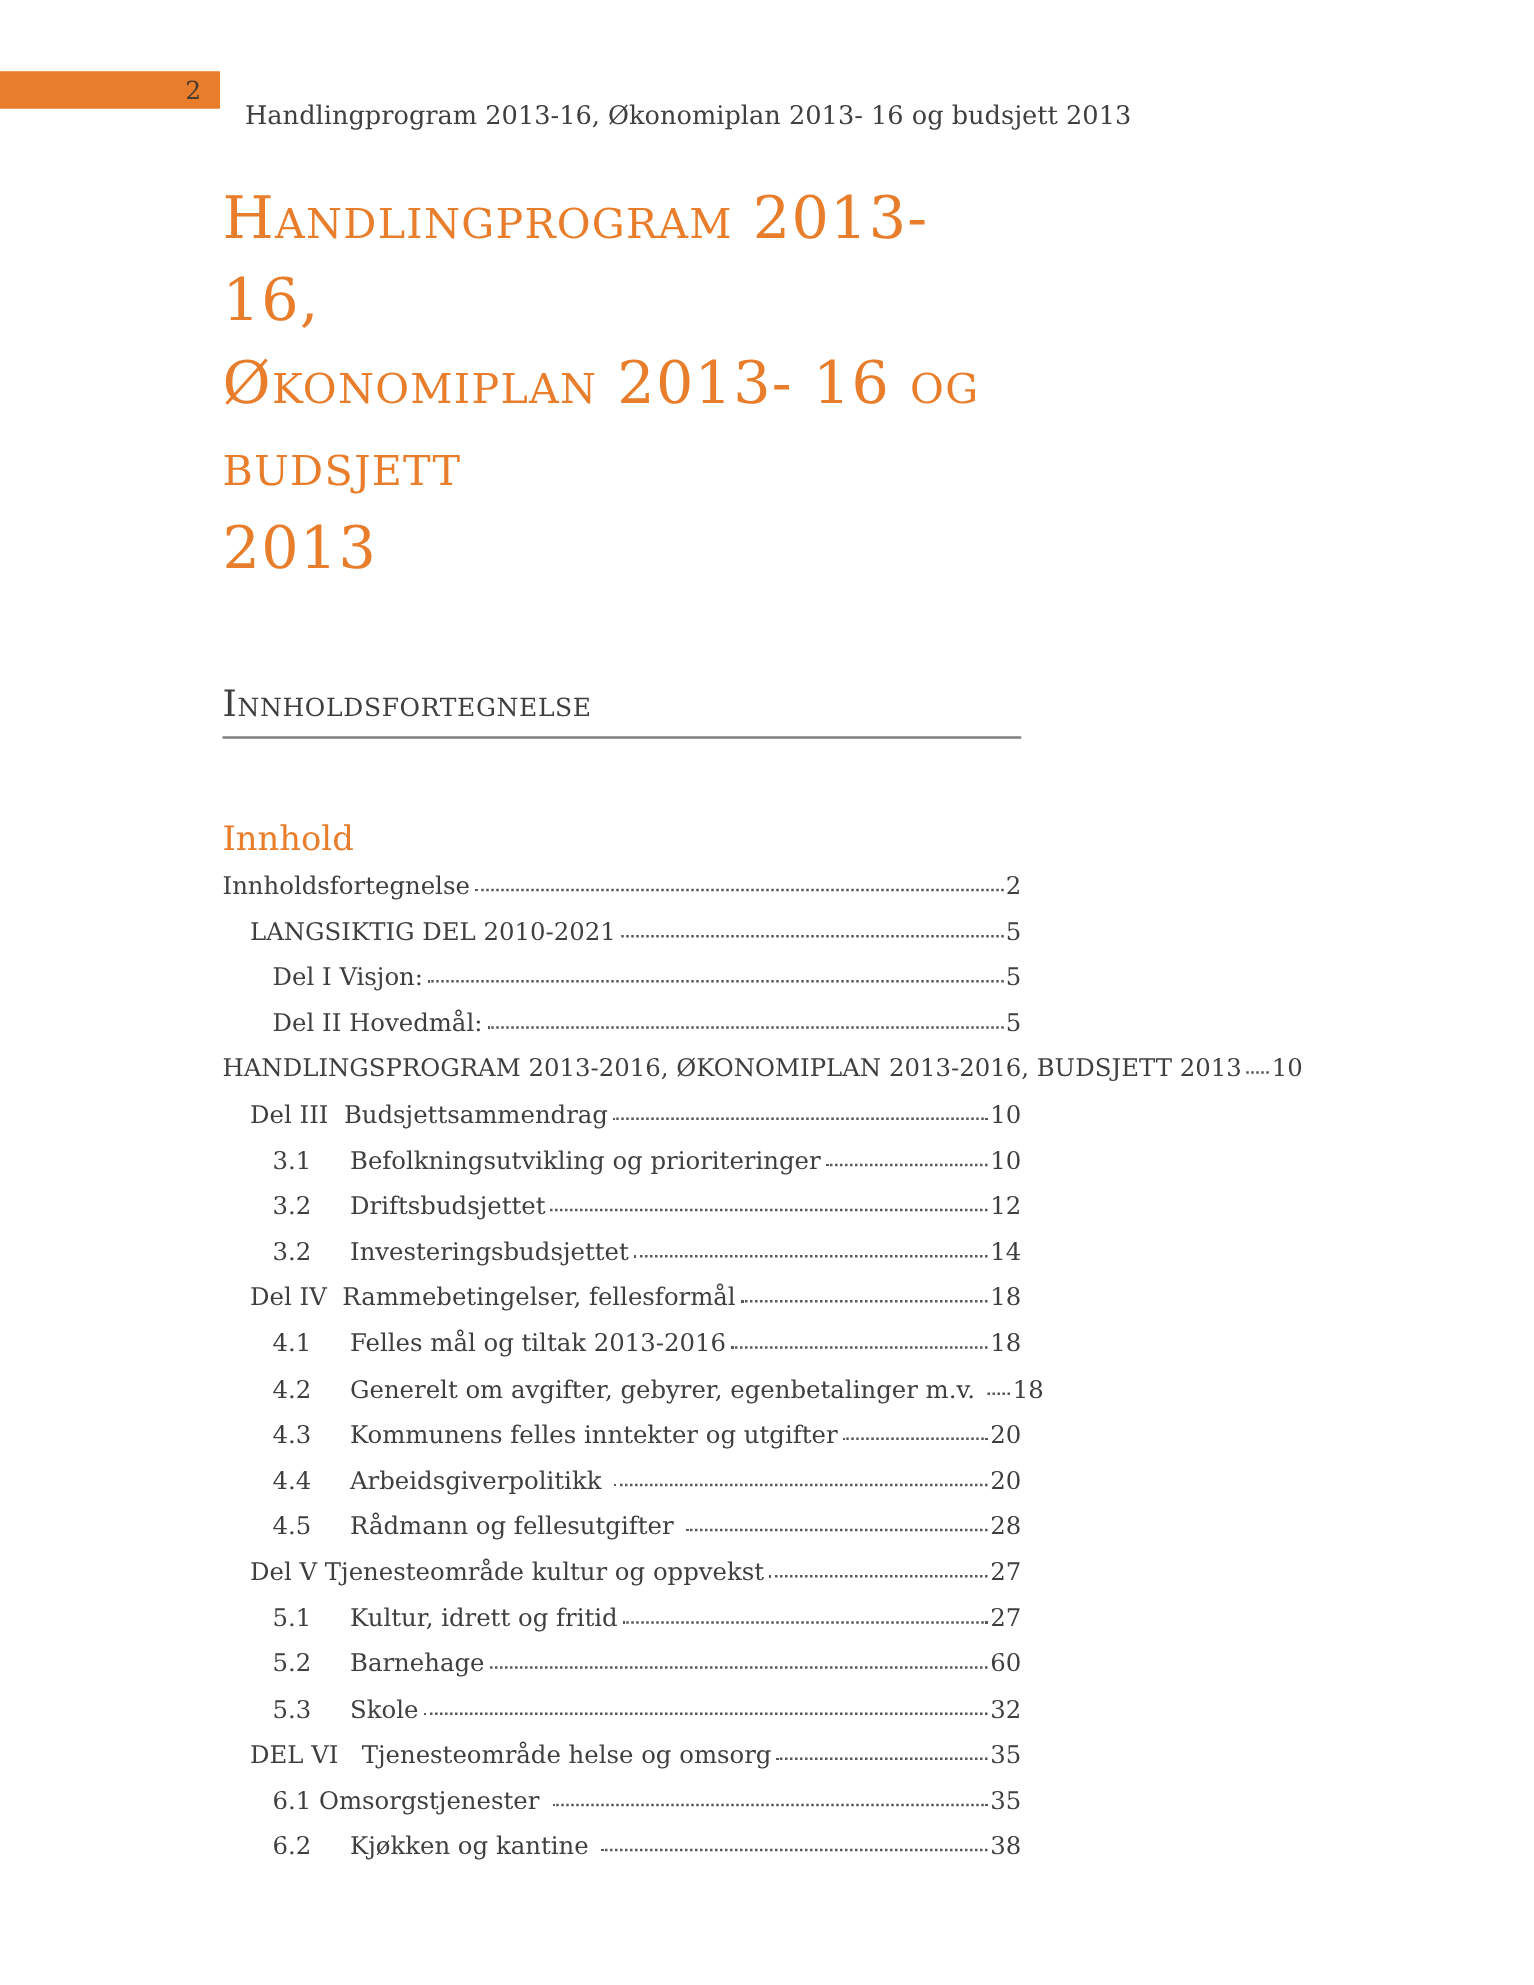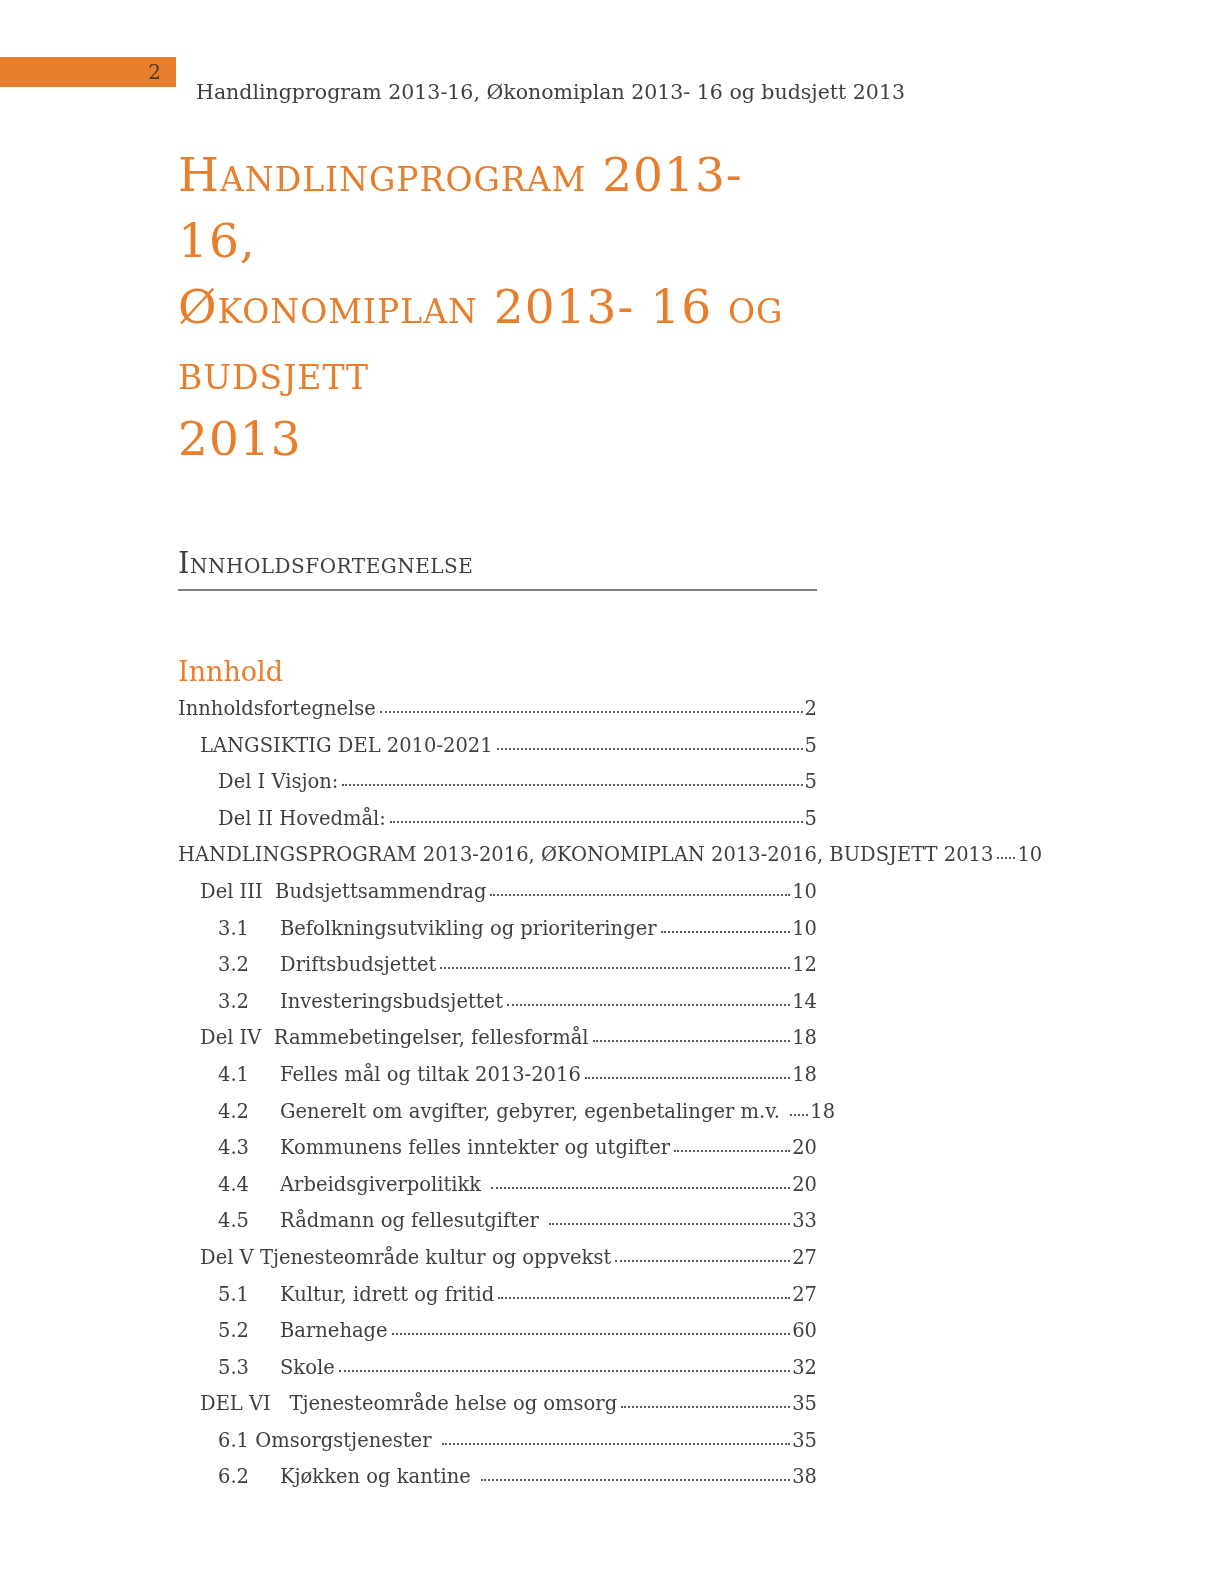--- a/index.html
+++ b/index.html
@@ -138,21 +138,21 @@
       <div class="toc-row indent-0"><span class="toc-label">HANDLINGSPROGRAM 2013-2016, ØKONOMIPLAN 2013-2016, BUDSJETT 2013</span><span class="toc-leader"></span><span class="toc-page">10</span></div>
       <div class="toc-row indent-1"><span class="toc-label">Del III  Budsjettsammendrag</span><span class="toc-leader"></span><span class="toc-page">10</span></div>
       <div class="toc-row indent-2"><span class="toc-label">3.1     Befolkningsutvikling og prioriteringer</span><span class="toc-leader"></span><span class="toc-page">10</span></div>
       <div class="toc-row indent-2"><span class="toc-label">3.2     Driftsbudsjettet</span><span class="toc-leader"></span><span class="toc-page">12</span></div>
       <div class="toc-row indent-2"><span class="toc-label">3.2     Investeringsbudsjettet</span><span class="toc-leader"></span><span class="toc-page">14</span></div>
       <div class="toc-row indent-1"><span class="toc-label">Del IV  Rammebetingelser, fellesformål</span><span class="toc-leader"></span><span class="toc-page">18</span></div>
       <div class="toc-row indent-2"><span class="toc-label">4.1     Felles mål og tiltak 2013-2016</span><span class="toc-leader"></span><span class="toc-page">18</span></div>
       <div class="toc-row indent-2"><span class="toc-label">4.2     Generelt om avgifter, gebyrer, egenbetalinger m.v. </span><span class="toc-leader"></span><span class="toc-page">18</span></div>
       <div class="toc-row indent-2"><span class="toc-label">4.3     Kommunens felles inntekter og utgifter</span><span class="toc-leader"></span><span class="toc-page">20</span></div>
       <div class="toc-row indent-2"><span class="toc-label">4.4     Arbeidsgiverpolitikk </span><span class="toc-leader"></span><span class="toc-page">20</span></div>
-      <div class="toc-row indent-2"><span class="toc-label">4.5     Rådmann og fellesutgifter </span><span class="toc-leader"></span><span class="toc-page">33</span></div>
+      <div class="toc-row indent-2"><span class="toc-label">4.5     Rådmann og fellesutgifter </span><span class="toc-leader"></span><span class="toc-page">28</span></div>
       <div class="toc-row indent-1"><span class="toc-label">Del V Tjenesteområde kultur og oppvekst</span><span class="toc-leader"></span><span class="toc-page">27</span></div>
       <div class="toc-row indent-2"><span class="toc-label">5.1     Kultur, idrett og fritid</span><span class="toc-leader"></span><span class="toc-page">27</span></div>
       <div class="toc-row indent-2"><span class="toc-label">5.2     Barnehage</span><span class="toc-leader"></span><span class="toc-page">60</span></div>
       <div class="toc-row indent-2"><span class="toc-label">5.3     Skole</span><span class="toc-leader"></span><span class="toc-page">32</span></div>
       <div class="toc-row indent-1"><span class="toc-label">DEL VI   Tjenesteområde helse og omsorg</span><span class="toc-leader"></span><span class="toc-page">35</span></div>
       <div class="toc-row indent-2"><span class="toc-label">6.1 Omsorgstjenester </span><span class="toc-leader"></span><span class="toc-page">35</span></div>
       <div class="toc-row indent-2"><span class="toc-label">6.2     Kjøkken og kantine </span><span class="toc-leader"></span><span class="toc-page">38</span></div>
     </nav>
 </main>
 

